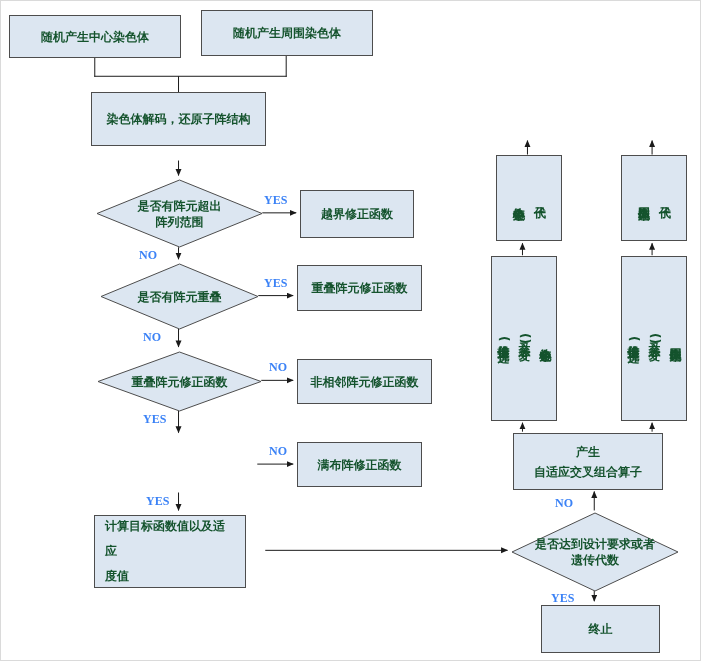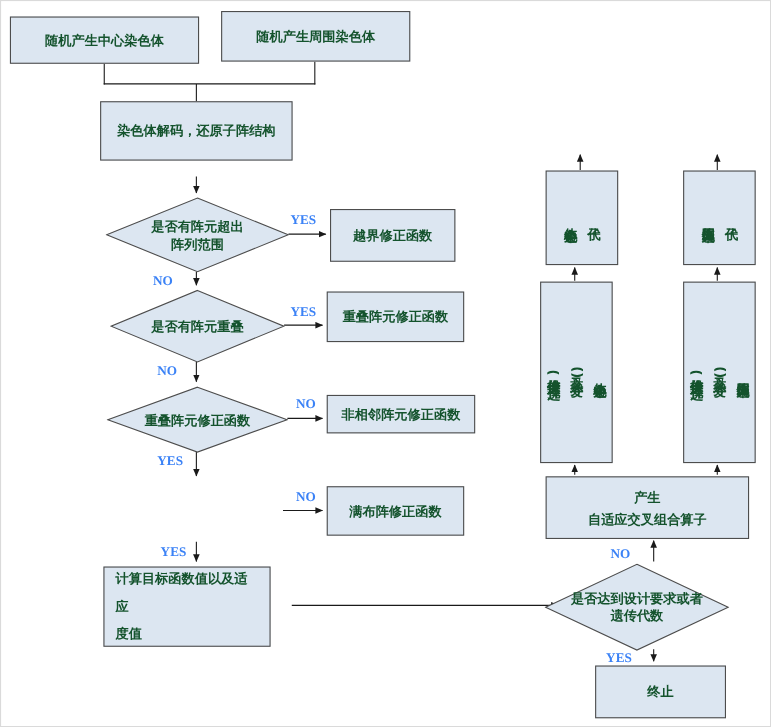--- a/index.html
+++ b/index.html
@@ -62,31 +62,31 @@
   </div>
   <div class="node rect" style="left:90px;top:91px;width:175px;height:54px">
     <span>染色体解码，还原子阵结构</span>
   </div>
   <div class="node rect" style="left:299px;top:189px;width:114px;height:48px">
     <span>越界修正函数</span>
   </div>
   <div class="node rect" style="left:296px;top:264px;width:125px;height:46px">
     <span>重叠阵元修正函数</span>
   </div>
-  <div class="node rect" style="left:296px;top:358px;width:135px;height:35px">
+  <div class="node rect" style="left:296px;top:358px;width:135px;height:45px">
     <span>非相邻阵元修正函数</span>
   </div>
   <div class="node rect" style="left:296px;top:441px;width:125px;height:45px">
     <span>满布阵修正函数</span>
   </div>
   <div class="node rect fitness" style="left:93px;top:514px;width:152px;height:73px">
     <span>计算目标函数值以及适应
 度值</span>
   </div>
-  <div class="node rect" style="left:495px;top:432px;width:185px;height:57px;line-height:20px">
+  <div class="node rect" style="left:512px;top:432px;width:150px;height:57px;line-height:20px">
     <span>产生
 自适应交叉组合算子</span>
   </div>
   <div class="node rect" style="left:540px;top:604px;width:119px;height:48px">
     <span>终止</span>
   </div>
 
   <div class="node rect" style="left:495px;top:154px;width:66px;height:86px">
     <span class="vlabel">中心染色体
 子代</span>
@@ -118,21 +118,21 @@
         <polygon points="79.5,1 158,33.5 79.5,66 1,33.5"></polygon>
       </svg>
     <span class="dlabel">是否有阵元重叠</span>
   </div>
   <div class="node diamond" style="left:96px;top:350px;width:165px;height:61px">
     <svg class="shape" viewBox="0 0 165 61">
         <polygon points="82.5,1 164,30.5 82.5,60 1,30.5"></polygon>
       </svg>
     <span class="dlabel">重叠阵元修正函数</span>
   </div>
-  <div class="node diamond" style="left:494px;top:511px;width:168px;height:80px">
+  <div class="node diamond" style="left:510px;top:511px;width:168px;height:80px">
     <svg class="shape" viewBox="0 0 168 80">
         <polygon points="84,1 167,40 84,79 1,40"></polygon>
       </svg>
     <span class="dlabel">是否达到设计要求或者
 遗传代数</span>
   </div>
 
   <span class="blabel" style="left:263px;top:193px">YES</span>
   <span class="blabel" style="left:138px;top:248px">NO</span>
   <span class="blabel" style="left:263px;top:276px">YES</span>

